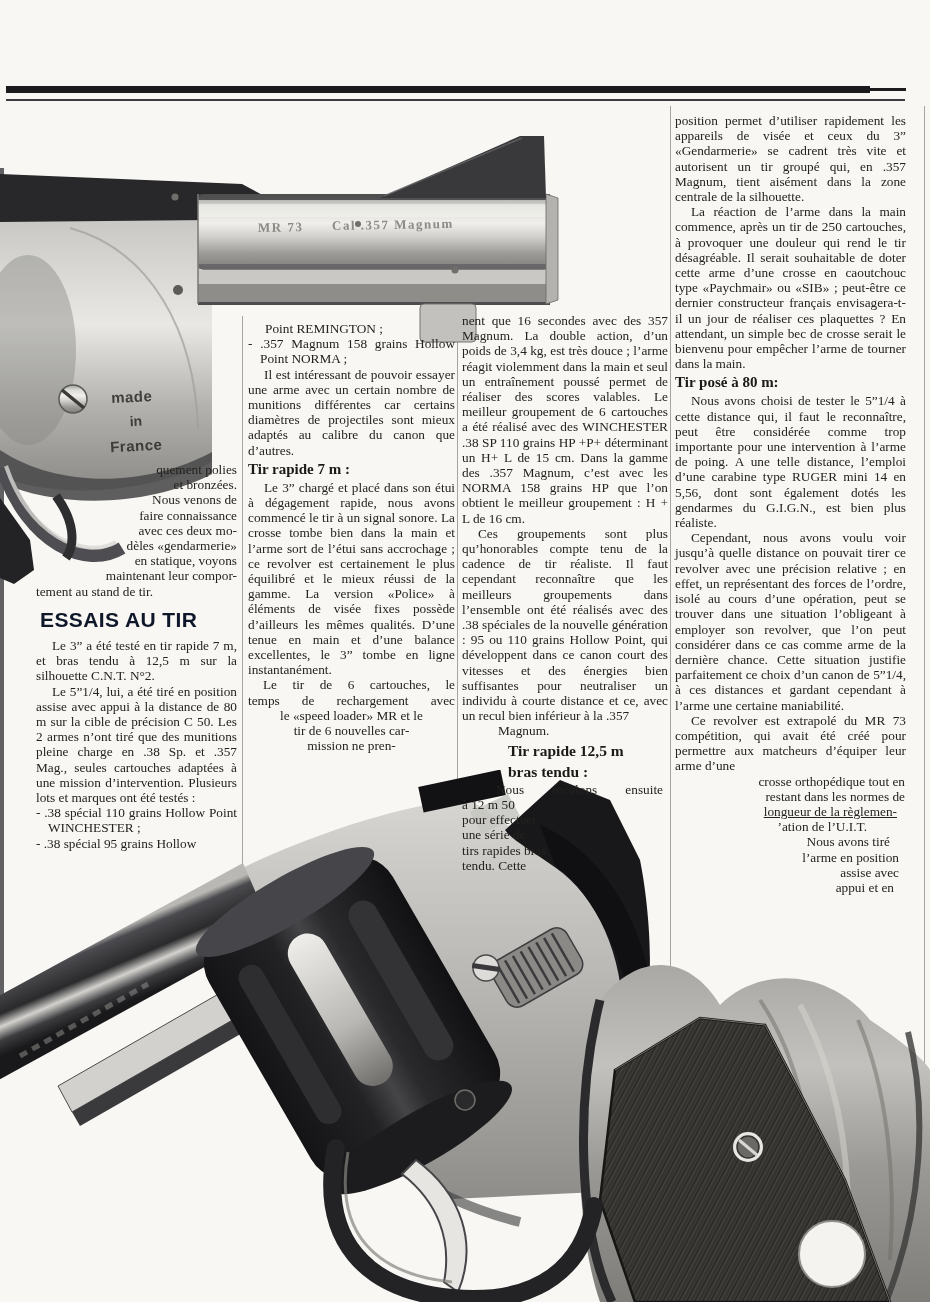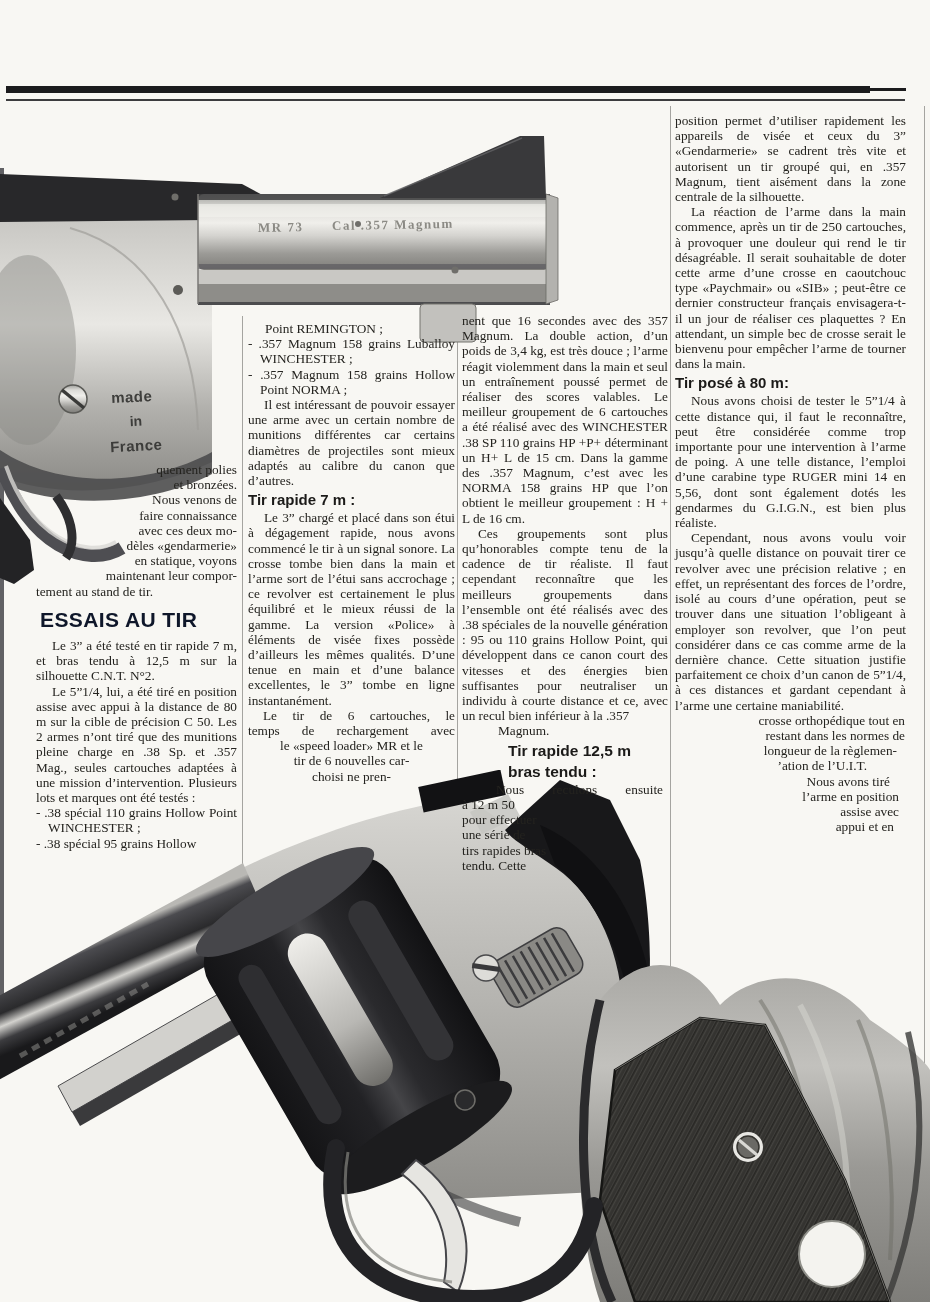--- a/index.html
+++ b/index.html
@@ -21,21 +21,21 @@
 
   .photo{position:absolute;z-index:1;}
   .photo-top{left:0;top:100px;}
   .photo-bottom{left:0;top:770px;}
 
   .col{position:absolute;z-index:3;font-size:13.3px;line-height:15.2px;text-align:justify;}
   .col p{margin:0;}
   .ind{text-indent:16px;}
   h3.sec{font-family:"Liberation Sans",sans-serif;font-weight:bold;font-size:21px;line-height:20px;
      letter-spacing:.4px;margin:12px 0 8px 4px;color:#0f172a;text-align:left;}
-  h4.sub{font-family:Liberation Sans, sans-serif;font-weight:bold;font-size:15px;line-height:19px;
+  h4.sub{font-family:Liberation Serif, serif;font-weight:bold;font-size:15px;line-height:19px;
      margin:2px 0 1px 0;color:#1b1a18;text-align:left;}
   .li{padding-left:12px;text-indent:-12px;}
   
   .col1-wrap{left:36px;top:462px;width:201px;}
   .col1-wrap div{text-align:right;}
   .col1-wrap div.l{text-align:left;}
   .col1{left:36px;top:598px;width:201px;}
   .col2{left:248px;top:321px;width:207px;}
   .col2 .lead{padding-left:17px;text-align:left;}
   .col2 .tl{text-align:center;}
@@ -48,21 +48,21 @@
   .col3 .tl.jfull{text-align:justify;text-align-last:justify;padding-left:34px;}
   .col3 .tl:nth-of-type(2){padding-right:5px;}
   .col3 .tl:nth-of-type(3){padding-right:2px;}
   .col3 .tl:nth-of-type(4){padding-right:10px;}
   .col3 .tl:nth-of-type(5){padding-right:2px;}
   .col3 .tl:nth-of-type(6){padding-right:8px;}
   .col4{left:675px;top:113px;width:231px;}
   .col4 .tr{text-align:right;}
   .col4 .tr:nth-of-type(1){padding-right:1px;}
   .col4 .tr:nth-of-type(2){padding-right:1px;}
-  .col4 .tr:nth-of-type(3){padding-right:9px;}
+  .col4 .tr:nth-of-type(3){padding-right:9px;text-decoration:underline;}
   .col4 .tr:nth-of-type(4){padding-right:39px;}
   .col4 .tr:nth-of-type(5){padding-right:16px;}
   .col4 .tr:nth-of-type(6){padding-right:7px;}
   .col4 .tr:nth-of-type(7){padding-right:7px;}
   .col4 .tr:nth-of-type(8){padding-right:12px;}
   .svg-label{font-family:"Liberation Serif",serif;}
   .svg-stamp{font-family:"Liberation Sans",sans-serif;font-weight:bold;}
 </style>
 </head>
 <body>
@@ -257,30 +257,29 @@
   <div class="col col1">
     <h3 class="sec">ESSAIS AU TIR</h3>
     <p class="ind">Le 3” a été testé en tir rapide 7 m, et bras tendu à 12,5 m sur la silhouette C.N.T. N°2.</p>
     <p class="ind">Le 5”1/4, lui, a été tiré en position assise avec appui à la distance de 80 m sur la cible de précision C 50. Les 2 armes n’ont tiré que des munitions pleine charge en .38 Sp. et .357 Mag., seules cartouches adaptées à une mission d’intervention. Plusieurs lots et marques ont été testés :</p>
     <div class="li">- .38 spécial 110 grains Hollow Point WINCHESTER ;</div>
     <div class="li">- .38 spécial 95 grains Hollow</div>
   </div>
 
   <div class="col col2">
     <div class="lead">Point REMINGTON ;</div>
-    <div class="li">- .357 Magnum 158 grains Luballoy WINCHESTER ;</div>
     <div class="li">- .357 Magnum 158 grains Hollow Point NORMA ;</div>
     <p class="ind">Il est intéressant de pouvoir essayer une arme avec un certain nombre de munitions différentes car certains diamètres de projectiles sont mieux adaptés au calibre du canon que d’autres.</p>
     <h4 class="sub">Tir rapide 7 m :</h4>
     <p class="ind">Le 3” chargé et placé dans son étui à dégagement rapide, nous avons commencé le tir à un signal sonore. La crosse tombe bien dans la main et l’arme sort de l’étui sans accrochage ; ce revolver est certainement le plus équilibré et le mieux réussi de la gamme. La version «Police» à éléments de visée fixes possède d’ailleurs les mêmes qualités. D’une tenue en main et d’une balance excellentes, le 3” tombe en ligne instantanément.</p>
     <div class="tl jfull first">Le tir de 6 cartouches, le</div>
     <div class="tl jfull">temps de rechargement avec</div>
     <div class="tl">le «speed loader» MR et le</div>
     <div class="tl">tir de 6 nouvelles car-</div>
-    <div class="tl">choisi ne pren-</div>
+    <div class="tl">mission ne pren-</div>
   </div>
 
   <div class="col col3">
     <p>nent que 16 secondes avec des 357 Magnum. La double action, d’un poids de 3,4 kg, est très douce ; l’arme réagit violemment dans la main et seul un entraînement poussé permet de réaliser des scores valables. Le meilleur groupement de 6 cartouches a été réalisé avec des WINCHESTER .38 SP 110 grains HP +P+ déterminant un H+ L de 15 cm. Dans la gamme des .357 Magnum, c’est avec les NORMA 158 grains HP que l’on obtient le meilleur groupement : H + L de 16 cm.</p>
     <p class="ind">Ces groupements sont plus qu’honorables compte tenu de la cadence de tir réaliste. Il faut cependant reconnaître que les meilleurs groupements dans l’ensemble ont été réalisés avec des .38 spéciales de la nouvelle génération : 95 ou 110 grains Hollow Point, qui développent dans ce canon court des vitesses et des énergies bien suffisantes pour neutraliser un individu à courte distance et ce, avec un recul bien inférieur à la .357</p>
     <div class="t-mag">Magnum.</div>
     <h4 class="sub">Tir rapide 12,5 m</h4>
     <h4 class="sub">bras tendu :</h4>
     <div class="tl jfull">Nous reculons ensuite</div>
     <div class="tl">à 12 m 50</div>
@@ -289,20 +288,21 @@
     <div class="tl">tirs rapides bras</div>
     <div class="tl">tendu. Cette</div>
   </div>
 
   <div class="col col4">
     <p>position permet d’utiliser rapidement les appareils de visée et ceux du 3” «Gendarmerie» se cadrent très vite et autorisent un tir groupé qui, en .357 Magnum, tient aisément dans la zone centrale de la silhouette.</p>
     <p class="ind">La réaction de l’arme dans la main commence, après un tir de 250 cartouches, à provoquer une douleur qui rend le tir désagréable. Il serait souhaitable de doter cette arme d’une crosse en caoutchouc type «Paychmair» ou «SIB» ; peut-être ce dernier constructeur français envisagera-t-il un jour de réaliser ces plaquettes ? En attendant, un simple bec de crosse serait le bienvenu pour empêcher l’arme de tourner dans la main.</p>
     <h4 class="sub">Tir posé à 80 m:</h4>
     <p class="ind">Nous avons choisi de tester le 5”1/4 à cette distance qui, il faut le reconnaître, peut être considérée comme trop importante pour une intervention à l’arme de poing. A une telle distance, l’emploi d’une carabine type RUGER mini 14 en 5,56, dont sont également dotés les gendarmes du G.I.G.N., est bien plus réaliste.</p>
     <p class="ind">Cependant, nous avons voulu voir jusqu’à quelle distance on pouvait tirer ce revolver avec une précision relative ; en effet, un représentant des forces de l’ordre, isolé au cours d’une opération, peut se trouver dans une situation l’obligeant à employer son revolver, que l’on peut considérer dans ce cas comme arme de la dernière chance. Cette situation justifie parfaitement ce choix d’un canon de 5”1/4, à ces distances et gardant cependant à l’arme une certaine maniabilité.</p>
+    <p class="ind">Ce revolver est extrapolé du MR 73 compétition, qui avait été créé pour permettre aux matcheurs d’équiper leur arme d’une</p>
     <div class="tr">crosse orthopédique tout en</div>
     <div class="tr">restant dans les normes de</div>
     <div class="tr">longueur de la règlemen-</div>
     <div class="tr">’ation de l’U.I.T.</div>
     <div class="tr">Nous avons tiré</div>
     <div class="tr">l’arme en position</div>
     <div class="tr">assise avec</div>
     <div class="tr">appui et en</div>
   </div>
 

